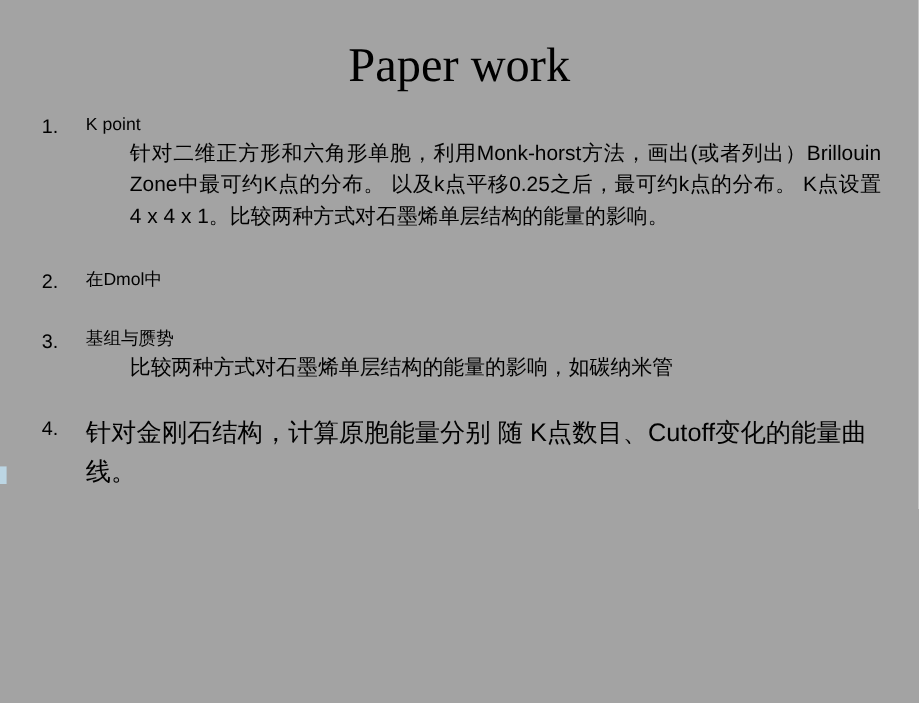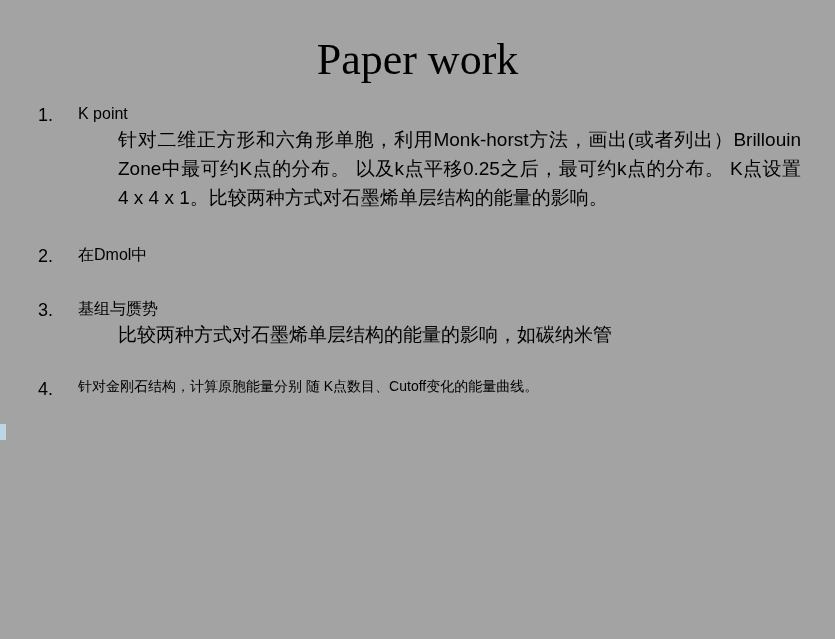--- a/index.html
+++ b/index.html
@@ -64,21 +64,21 @@
     font-size: 19px;
     line-height: 1.52;
     text-align: justify;
     text-justify: inter-ideograph;
     margin-left: 40px;
   }
   .item-1 { margin-bottom: 30px; }
   .item-2 { margin-bottom: 28px; }
   .item-3 { margin-bottom: 26px; }
   .item-4 .head {
-    font-size: 14px;
+    font-size: 23px;
     line-height: 1.52;
   }
   .edge-mark {
     position: absolute;
     left: 0;
     top: 424px;
     width: 6px;
     height: 16px;
     background: #bcd6e4;
   }

